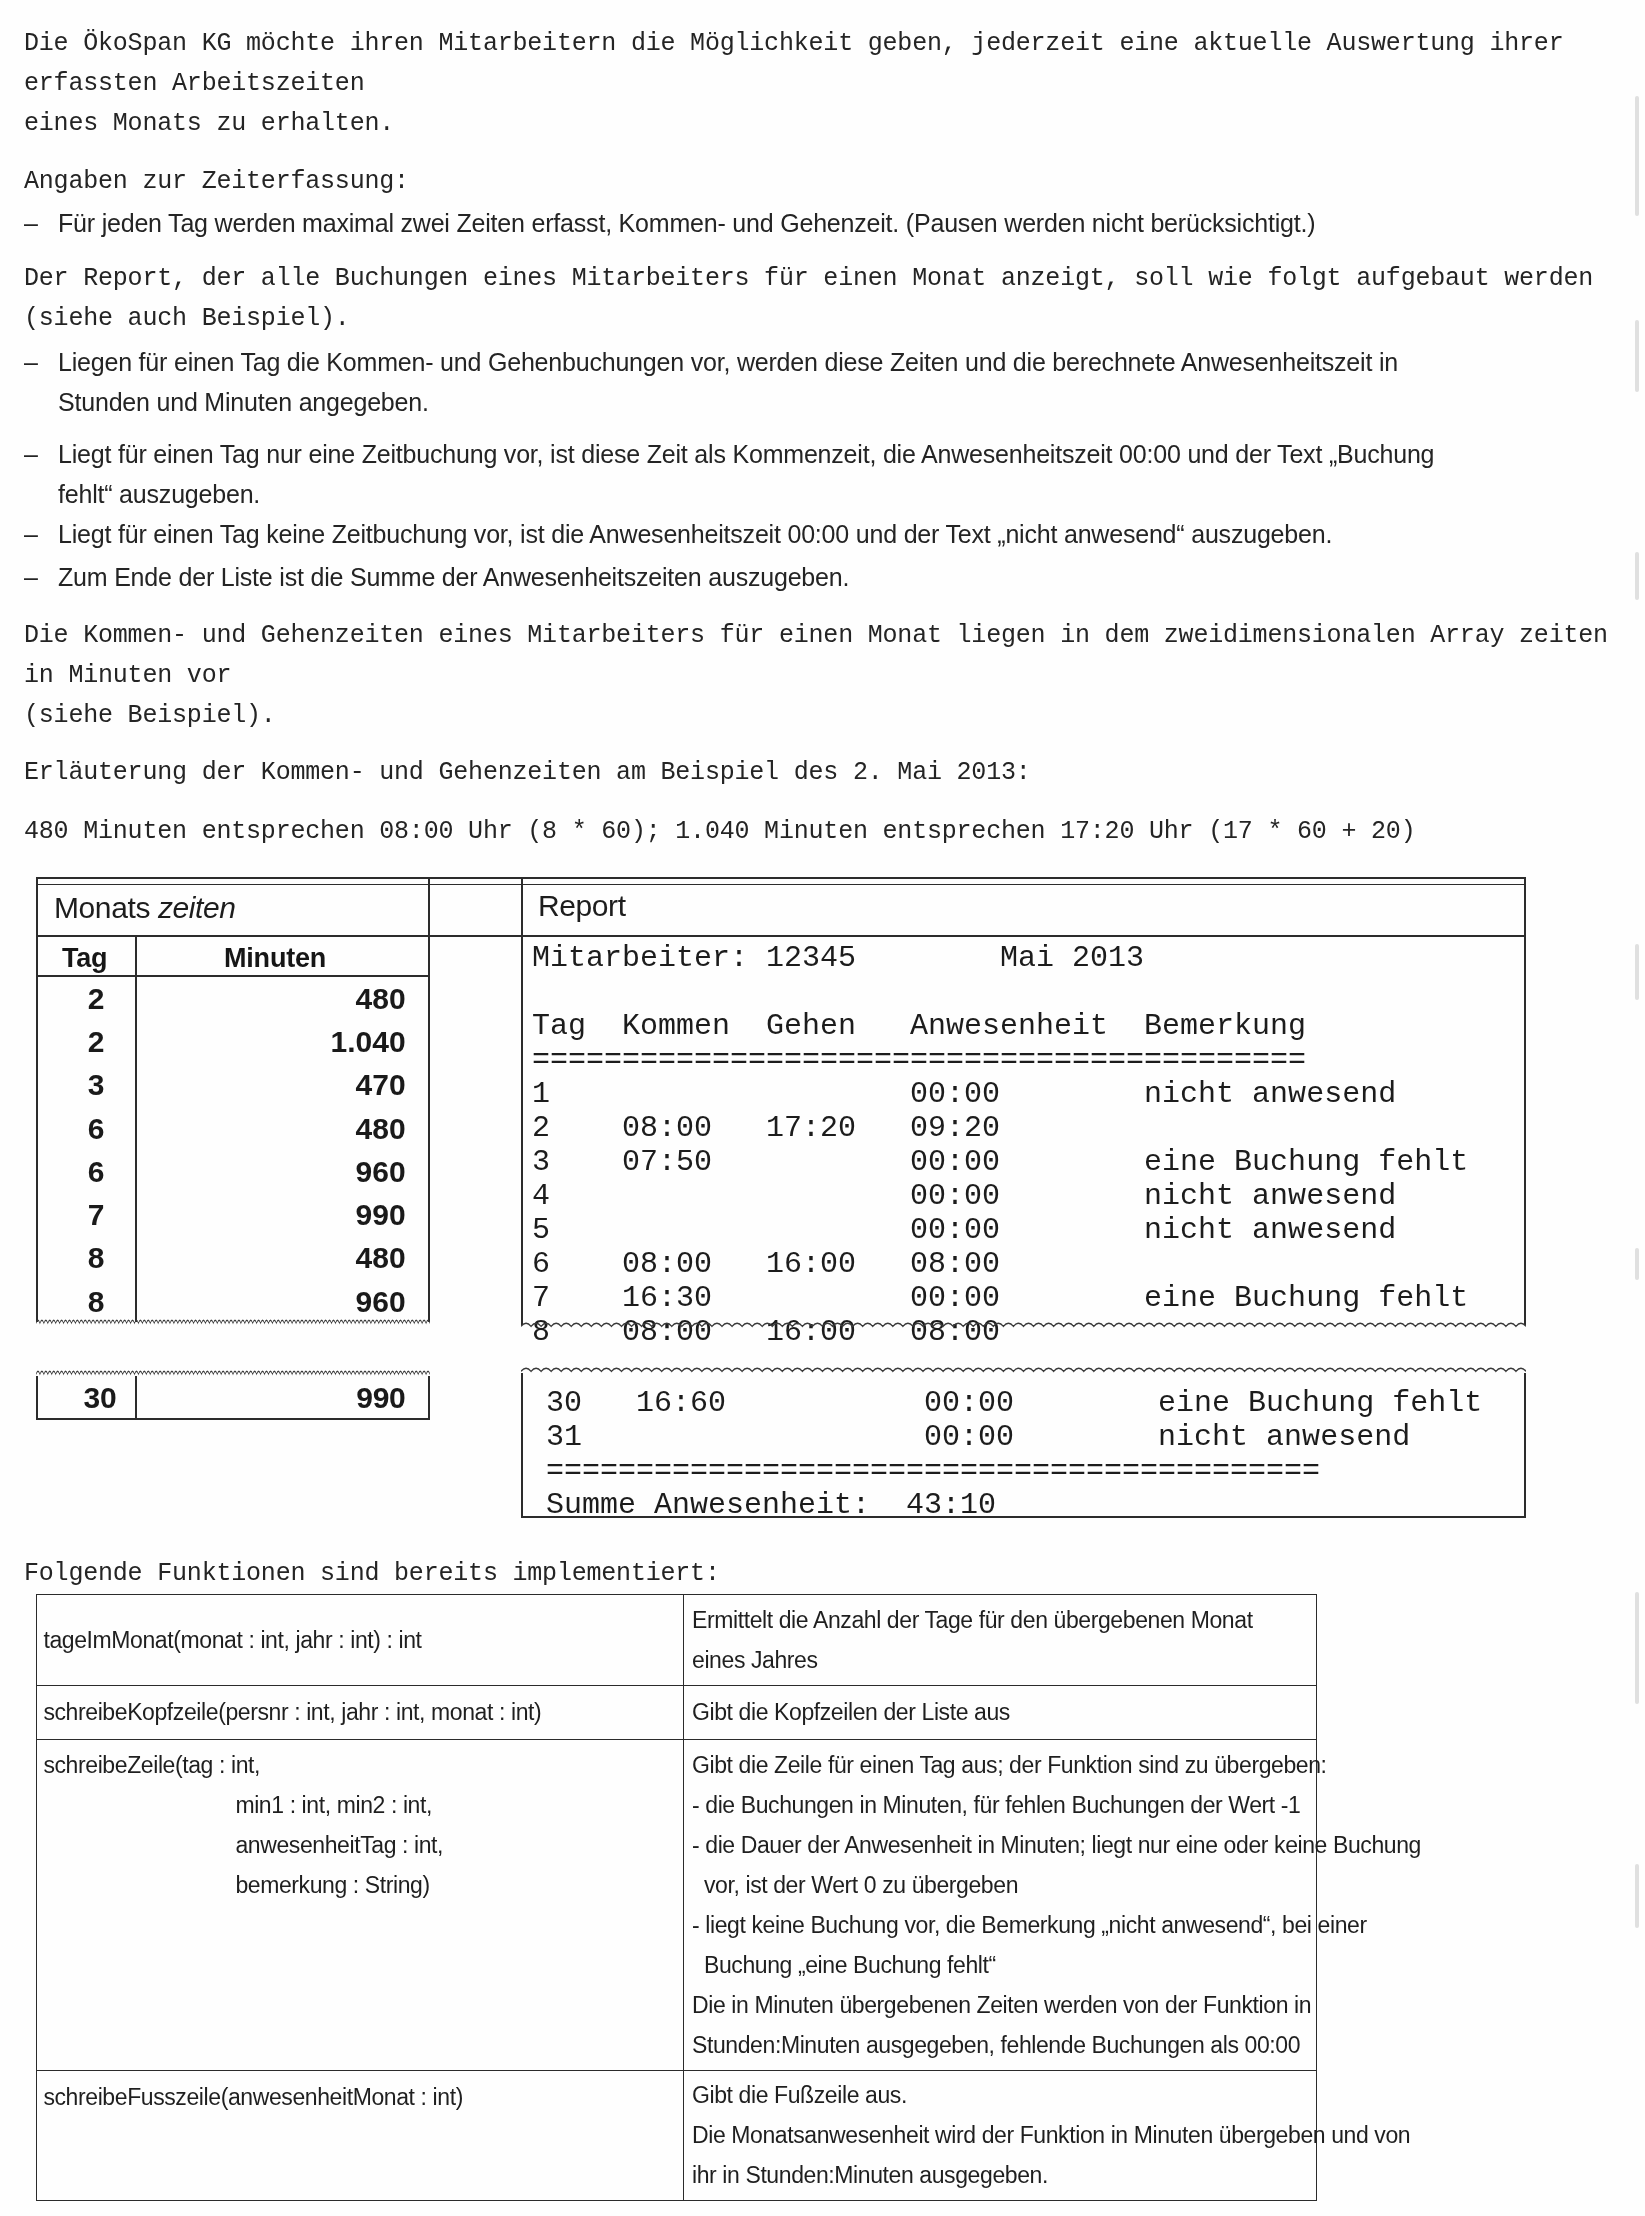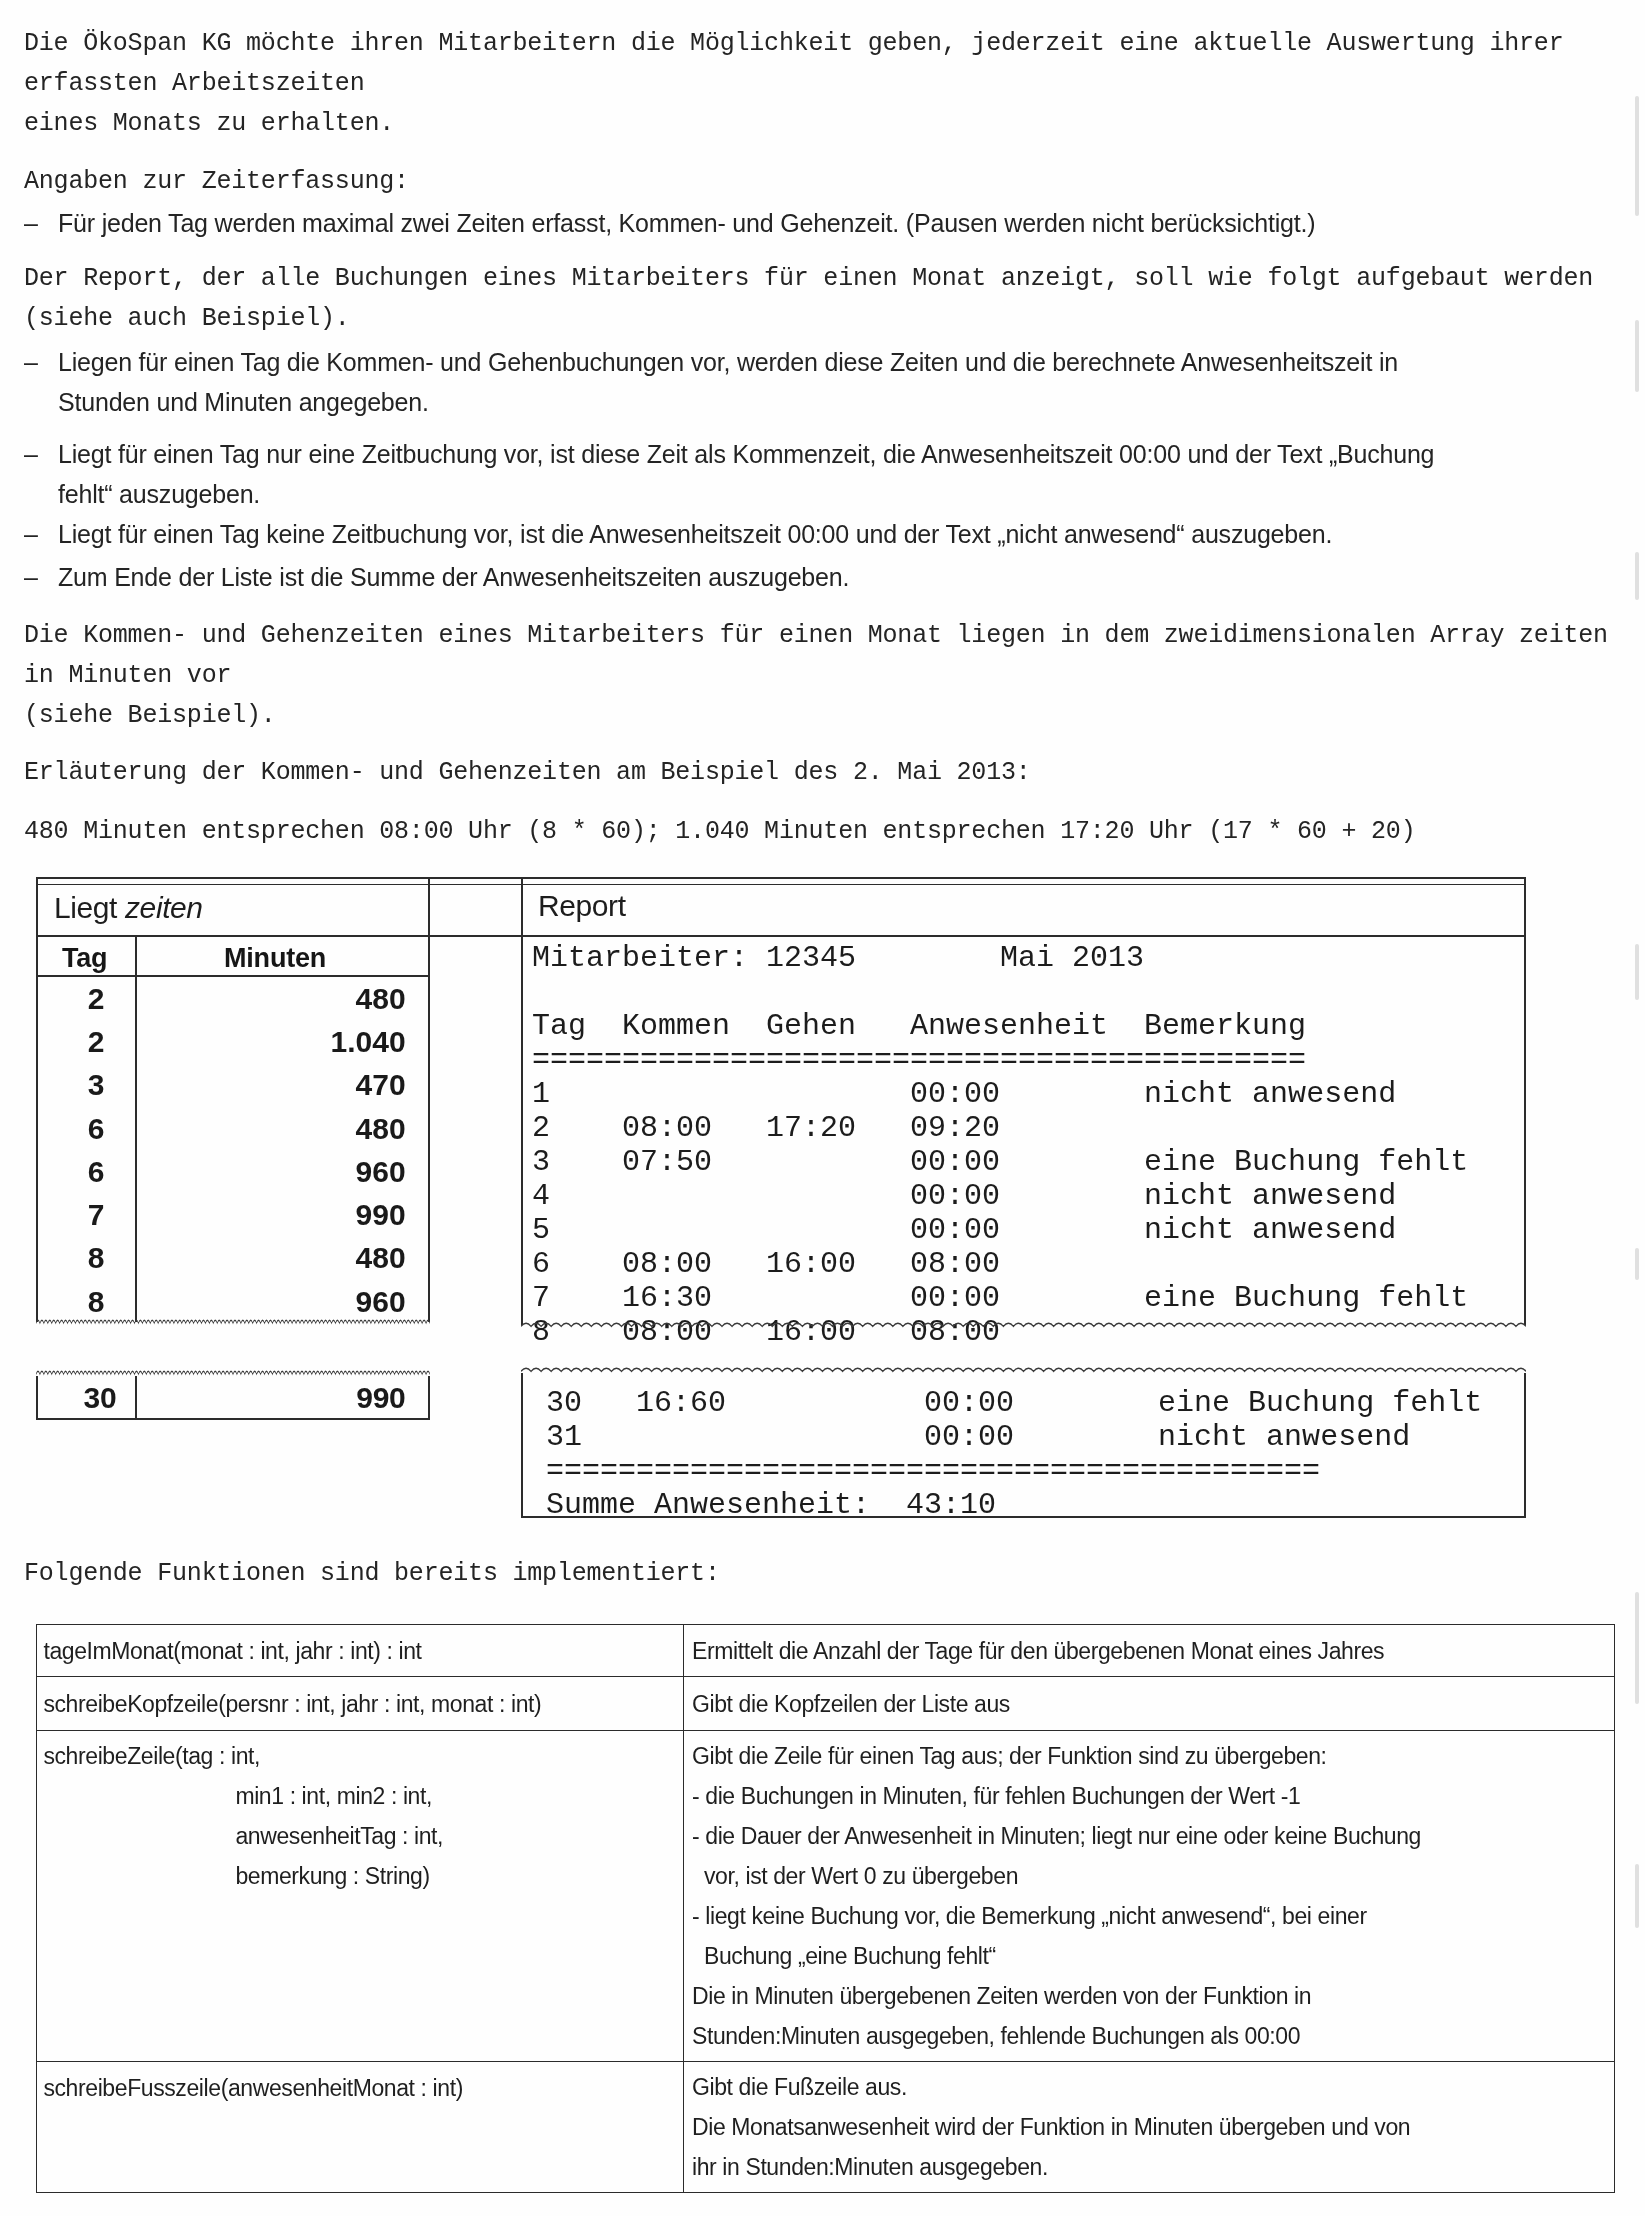--- a/index.html
+++ b/index.html
@@ -37,21 +37,21 @@
     font-family:"Liberation Mono","DejaVu Sans Mono",monospace;
     font-size:30px;line-height:34px;letter-spacing:0;
     color:#1c1c1c;white-space:pre;
   }
   .wave{position:absolute;height:9.6px;}
   .wave path{fill:none;stroke:#3a3a3a;stroke-width:1.8;}
 
   
   .fn-heading{margin-top:29px;}
   .fn-table{
-    margin-top:30px;margin-left:12px;width:1579px;
+    margin-left:12px;width:1281px;
     border:1.6px solid #2b2b2b;box-sizing:border-box;
     font-size:23px;letter-spacing:-0.4px;color:#1f1f1f;
   }
   .fn-row{display:grid;grid-template-columns:646px 1fr;}
   .fn-row + .fn-row{border-top:1.6px solid #2b2b2b;}
   .fn-cell-l{padding:4.8px 8px 4.8px 6.4px;box-sizing:border-box;}
   .fn-cell-r{padding:4.8px 8px 4.8px 8px;border-left:1.6px solid #2b2b2b;box-sizing:border-box;}
   .fn-center{display:flex;align-items:center;min-height:48px;}
   .fn-center-r{display:flex;align-items:center;min-height:48px;}
   .fn-lines{line-height:40px;white-space:pre;}
@@ -116,21 +116,21 @@
       <div class="hline" style="left:12px;top:0;width:1490px"></div>
       <div class="hline" style="left:12px;top:6.4px;width:1490px"></div>
 
       <div class="hline" style="left:12px;top:58px;width:1490px"></div>
 
       <div class="vline" style="left:12px;top:0;height:59px"></div>
       <div class="vline" style="left:404px;top:0;height:59px"></div>
       <div class="vline" style="left:497px;top:0;height:59px"></div>
       <div class="vline" style="left:1500px;top:0;height:59px"></div>
 
-      <div class="ex-head" style="left:30px;top:14.4px"><span>Liegt </span><em>zeiten</em></div>
+      <div class="ex-head" style="left:30px;top:14.4px"><span>Monats </span><em>zeiten</em></div>
       <div class="ex-head" style="left:514px;top:12.8px">Report</div>
 
       <div class="vline" style="left:12px;top:59px;height:386px"></div>
       <div class="vline" style="left:111px;top:59px;height:386px"></div>
       <div class="vline" style="left:404px;top:59px;height:386px"></div>
       <div class="arr-colhead" style="left:38px;top:67px">Tag</div>
       <div class="arr-colhead" style="left:200px;top:67px">Minuten</div>
       <div class="hline" style="left:12px;top:98px;width:394px"></div>
 
       <div class="arr-rows">

